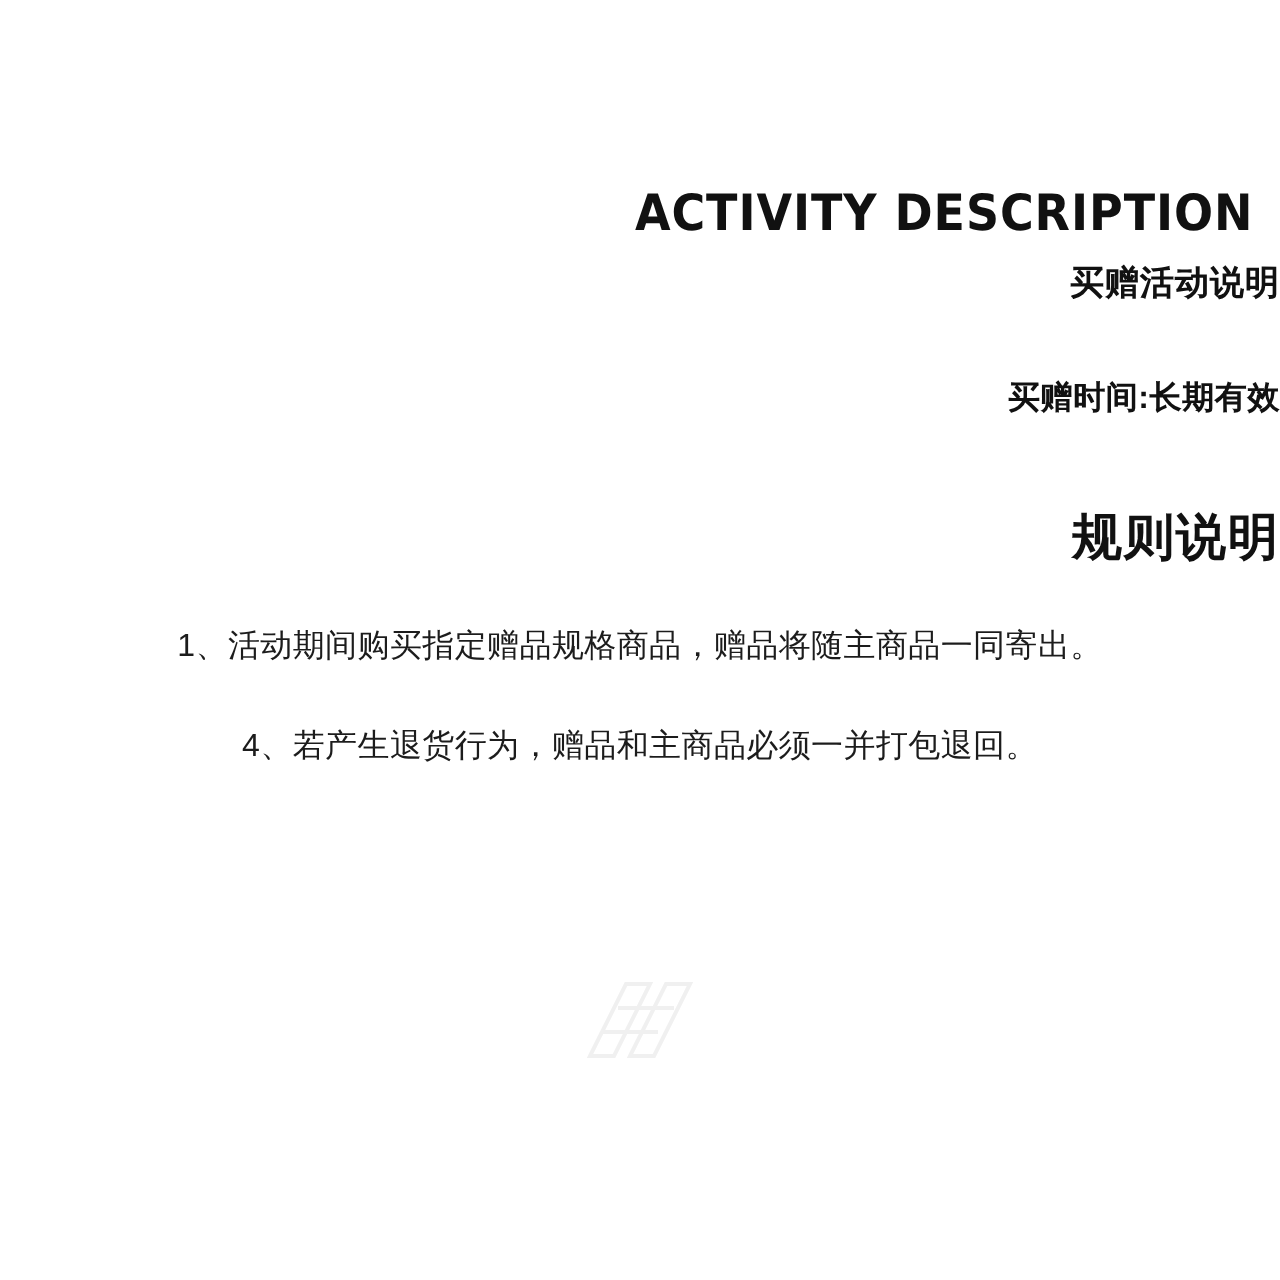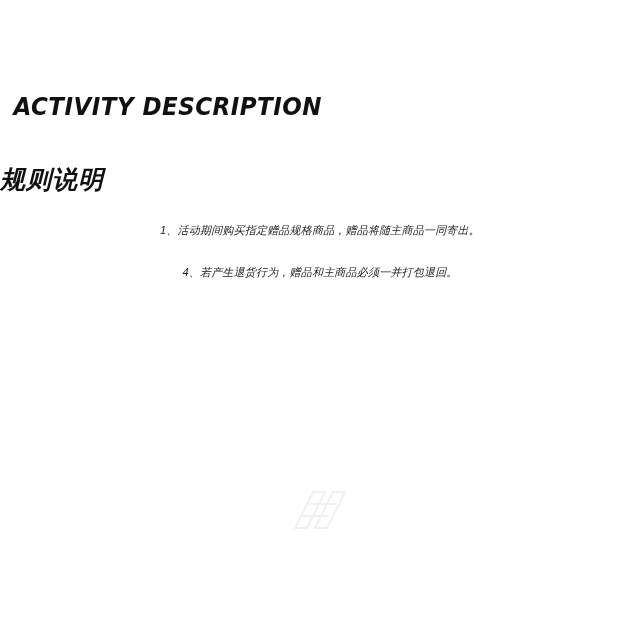--- a/index.html
+++ b/index.html
@@ -14,22 +14,21 @@
     color: #1a1a1a;
     overflow: hidden;
   }
   .page {
     position: relative;
     width: 640px;
     height: 472px;
     box-sizing: border-box;
     display: flex;
     flex-direction: column;
-    align-items: flex-start;
-    font-style: italic;
+    align-items: flex-end;
   }
   .title-en {
     margin-top: 92px;
     font-size: 25px;
     font-weight: bold;
     letter-spacing: 0.5px;
     color: #111111;
     text-align: center;
     font-family: "DejaVu Sans", sans-serif;
     transform: scaleX(0.92);
@@ -59,21 +58,21 @@
     letter-spacing: 1px;
   }
   .rules {
     margin-top: 26px;
     width: 100%;
     display: flex;
     flex-direction: column;
     align-items: center;
   }
   .rule {
-    font-size: 11px;
+    font-size: 16px;
     color: #1c1c1c;
     text-align: center;
     line-height: 1.6;
     margin-bottom: 24px;
     letter-spacing: 0.2px;
   }
   .rule:last-child {
     margin-bottom: 0;
   }
   .highlight {
@@ -92,21 +91,23 @@
     display: block;
     opacity: 0.5;
   }
 </style>
 </head>
 <body>
 
 <div class="page">
 
   <div class="title-en">ACTIVITY DESCRIPTION</div>
+  <div class="title-cn">买赠活动说明</div>
 
+  <div class="subtitle">买赠时间:长期有效</div>
 
   <div class="section-heading">规则说明</div>
 
   <div class="rules">
 
     <div class="rule">
       <span>1、活动期间购买指定赠品规格商品，赠品将随主商品一同寄出。</span><span class="highlight"></span><span></span>
     </div>
 
 

